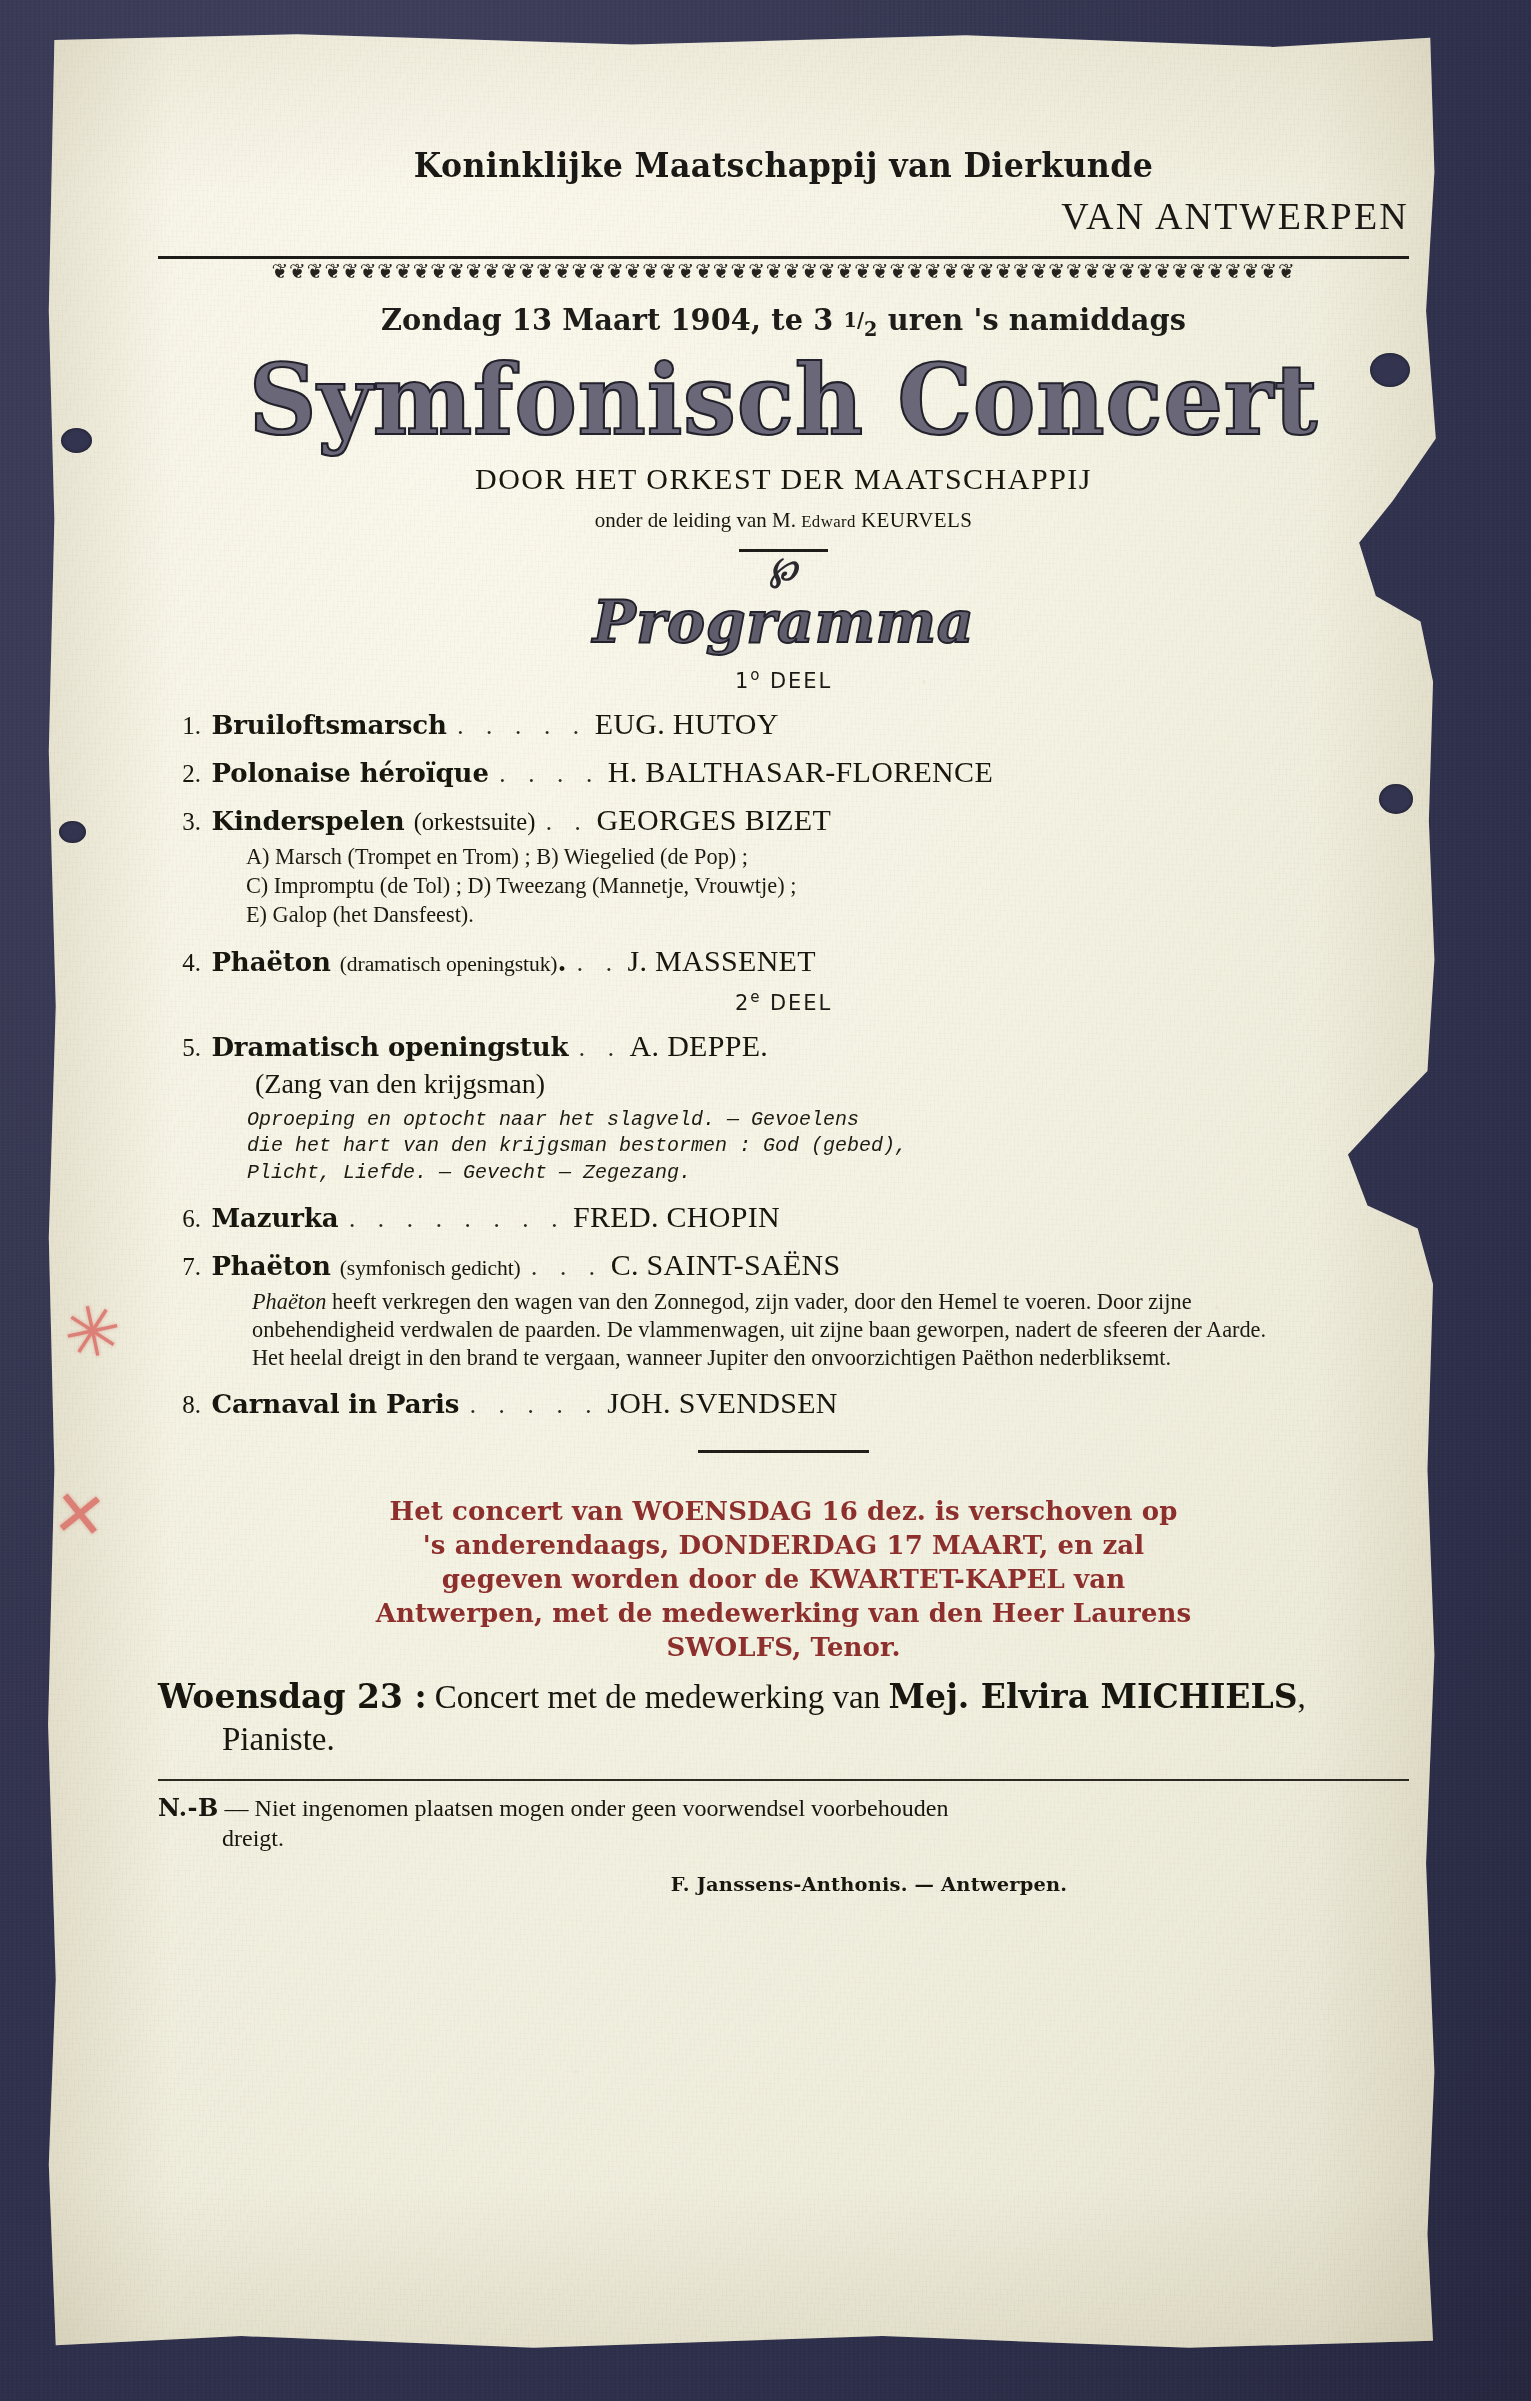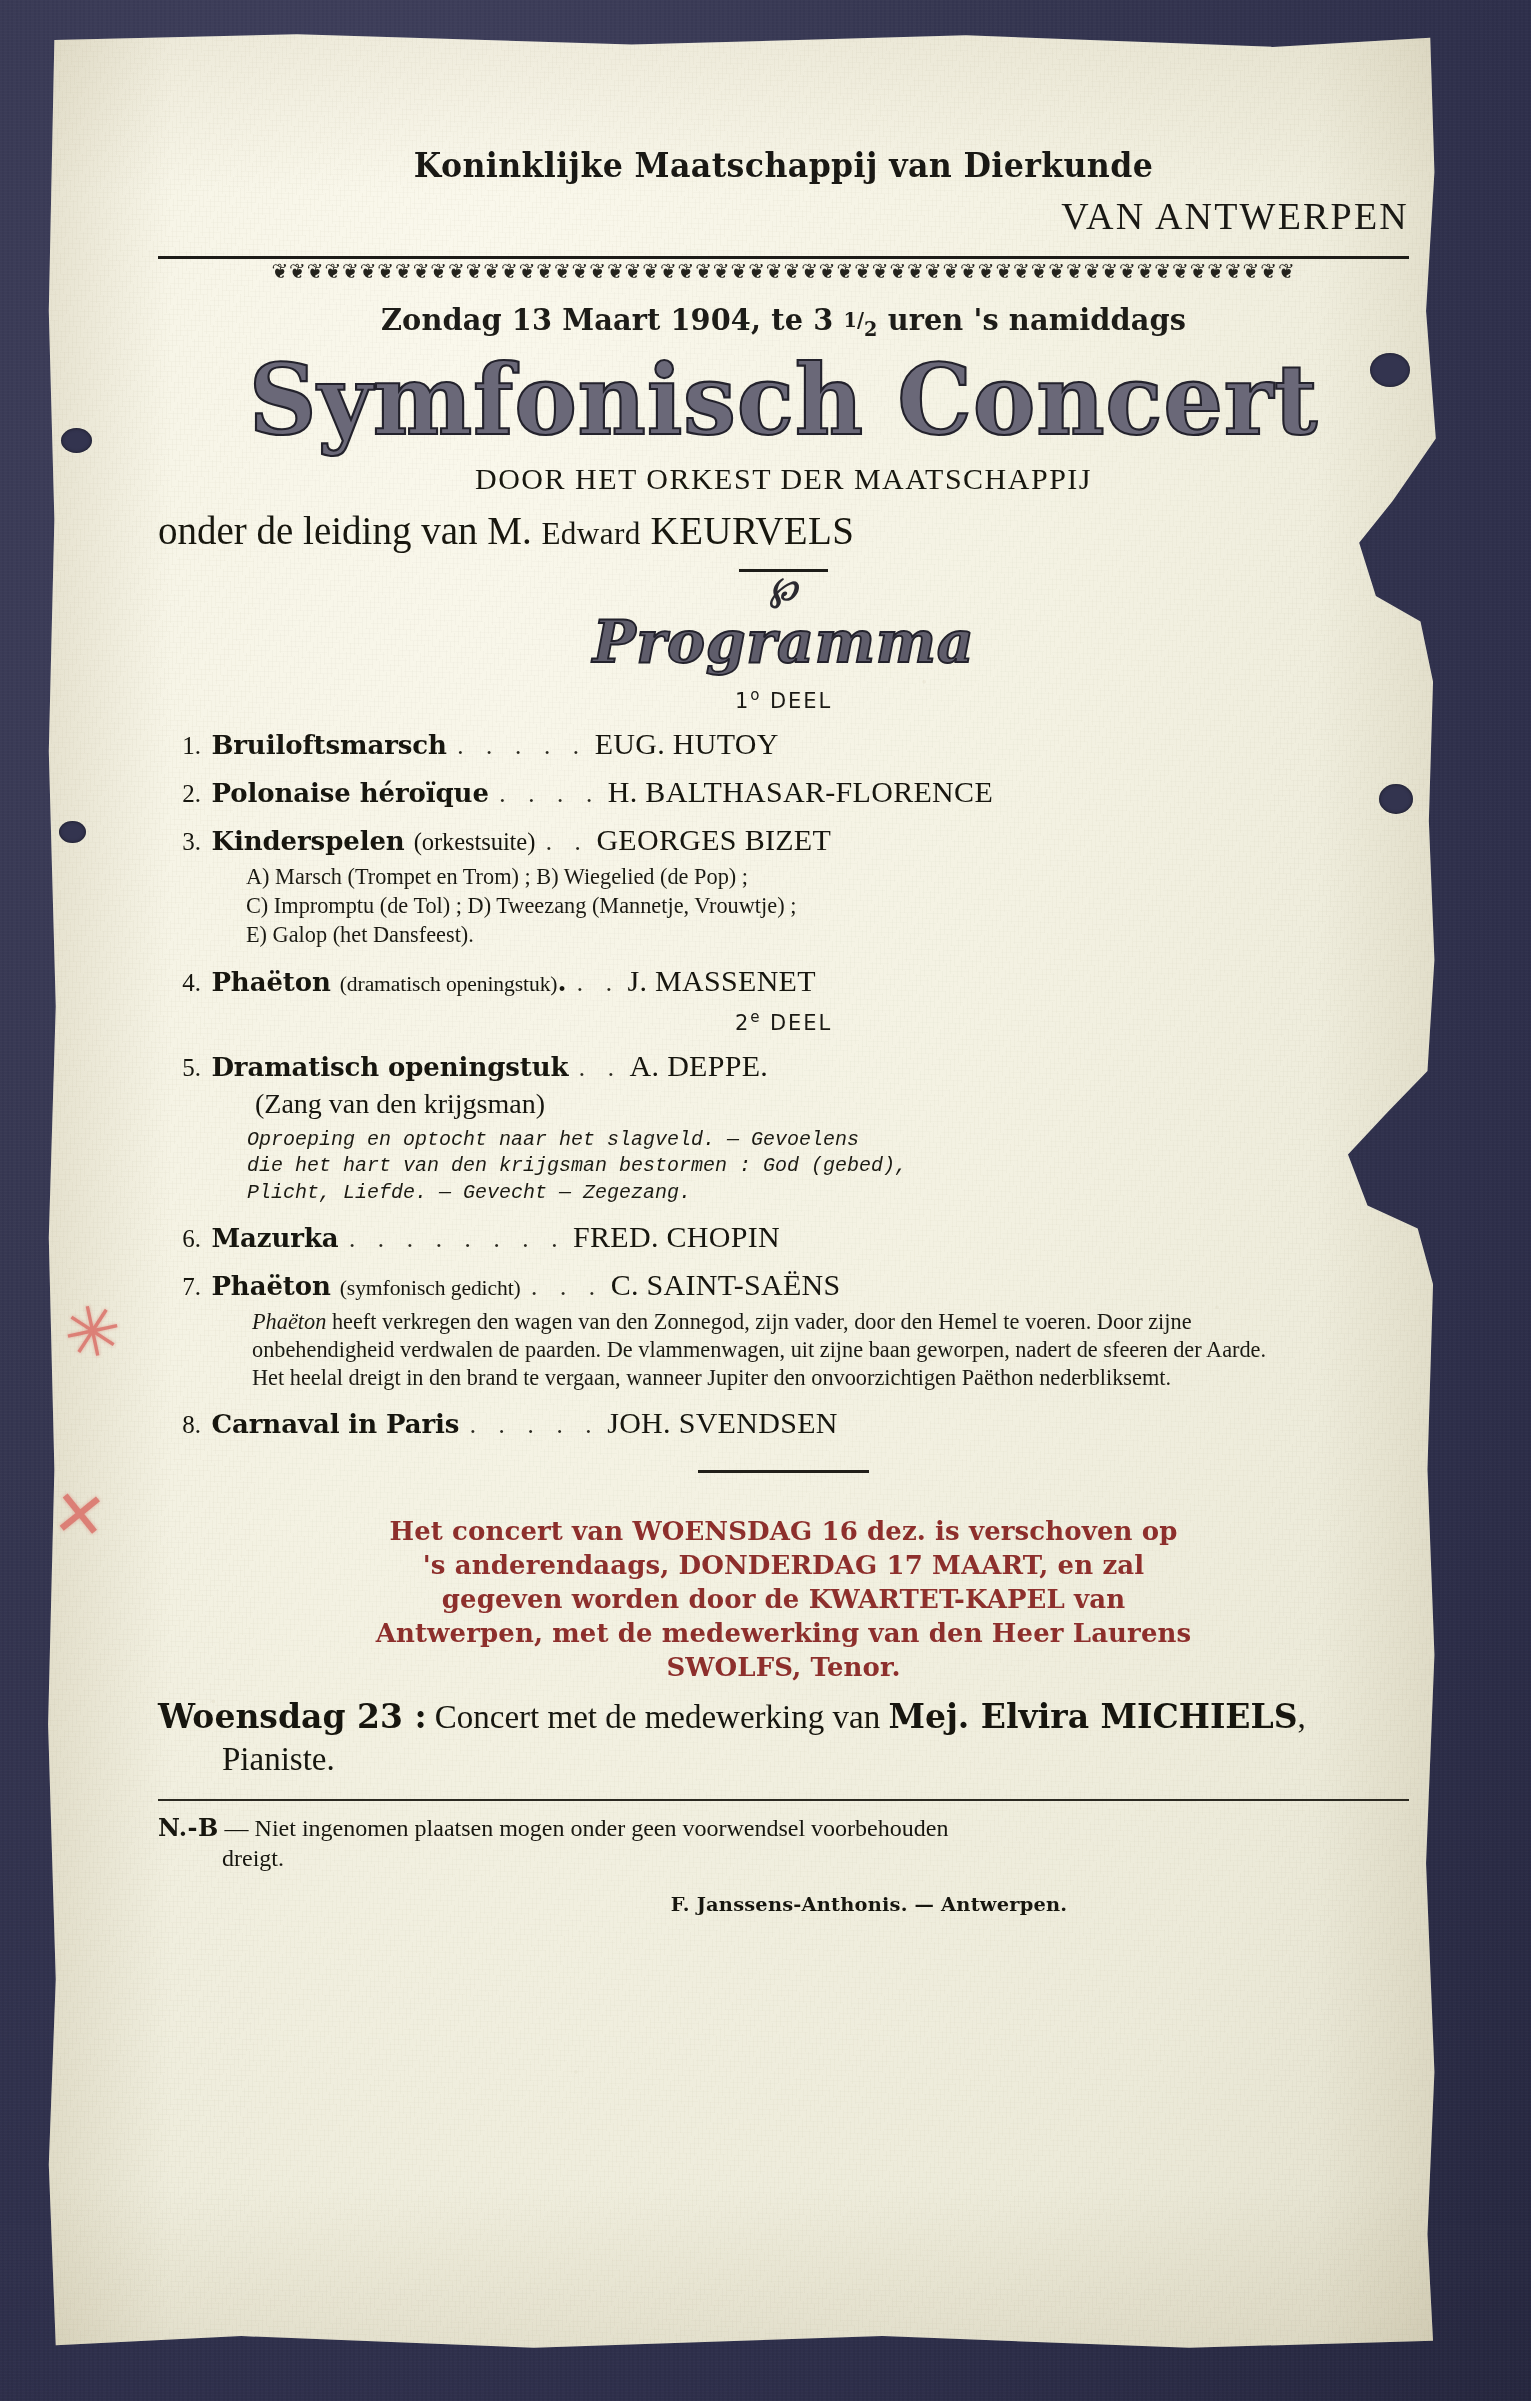--- a/index.html
+++ b/index.html
@@ -170,22 +170,23 @@
 
   .orkest {
     text-align: center;
     font-family: "Liberation Serif", serif;
     font-size: 30px;
     letter-spacing: 1.5px;
     margin-top: 12px;
     color: #18170f;
   }
   .leiding {
-    font-family: "Liberation Serif", serif;
-    font-size: 39px;
+    text-align: center;
+    font-family: "Liberation Serif", serif;
+    font-size: 21px;
     margin-top: 12px;
     color: #18170f;
   }
   .sc { font-size: .80em; letter-spacing: 0.4px; }
   .caps-lg { font-size: 1em; letter-spacing: 0.4px; }
 
   
   .flourish-wrap { text-align: center; margin-top: 16.4px; }
   .flourish-bar {
     width: 89px; height: 3px; background: #1d1c18;

